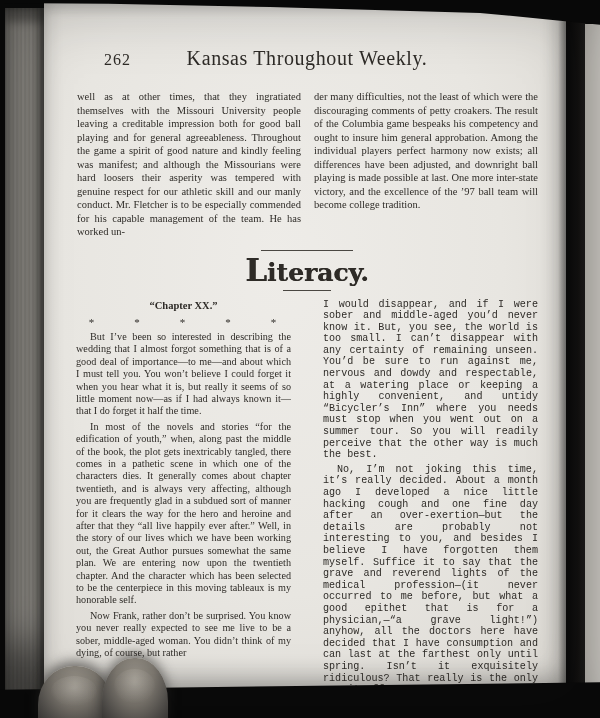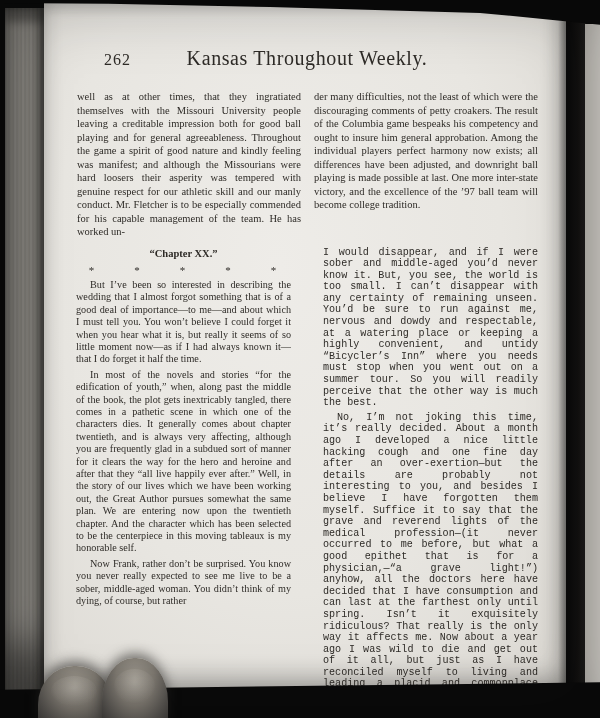--- a/index.html
+++ b/index.html
@@ -119,20 +119,25 @@
       <div class="header">
         <span class="page-num">262</span>
         <div class="masthead">Kansas Throughout Weekly.</div>
       </div>
 
       <div class="cols top-section">
         <p class="col">well as at other times, that they ingratiated themselves with the Missouri University people leaving a creditable impression both for good ball playing and for general agreeableness. Throughout the game a spirit of good nature and kindly feeling was manifest; and although the Missourians were hard loosers their asperity was tempered with genuine respect for our athletic skill and our manly conduct.  Mr. Fletcher is to be especially commended for his capable management of the team.   He has worked un-</p>
         <p class="col">der many difficulties, not the least of which were the discouraging comments of petty croakers.  The result of the Columbia game bespeaks his competency and ought to insure him general approbation.  Among the individual players perfect harmony now exists; all differences have been adjusted, and downright ball playing is made possible at last.  One more inter-state victory, and the excellence of the ’97 ball team will become college tradition.</p>
       </div>
 
+      <div class="divider">
+        <div class="rule-top"></div>
+        <div class="gothic">Literacy.</div>
+        <div class="rule-bottom"></div>
+      </div>
 
       <div class="cols article">
         <div class="col left">
           <div class="chapter">“Chapter XX.”</div>
           <div class="stars">*        *        *        *        *</div>
           <p>But I’ve been so interested in describing the wedding that I almost forgot something that is of a good deal of importance—to me—and about which I must tell you.  You won’t believe I could forget it when you hear what it is, but really it seems of so little moment now—as if I had always known it—that I do forget it half the time.</p>
           <p>In most of the novels and stories “for the edification of youth,” when, along past the middle of the book, the plot gets inextricably tangled, there comes in a pathetic scene in which one of the characters dies.  It generally comes about chapter twentieth, and is always very affecting, although you are frequently glad in a subdued sort of manner for it clears the way for the hero and heroine and after that they “all live happily ever after.”  Well, in the story of our lives which we have been working out, the Great Author pursues somewhat the same plan. We are entering now upon the twentieth chapter.  And the character which has been selected to be the centerpiece in this moving tableaux is my honorable self.</p>
           <p>Now Frank, rather don’t be surprised.  You know you never really expected to see me live to be a sober, middle-aged woman.  You didn’t think of my dying, of course, but rather</p>
         </div>
         <div class="col right">

